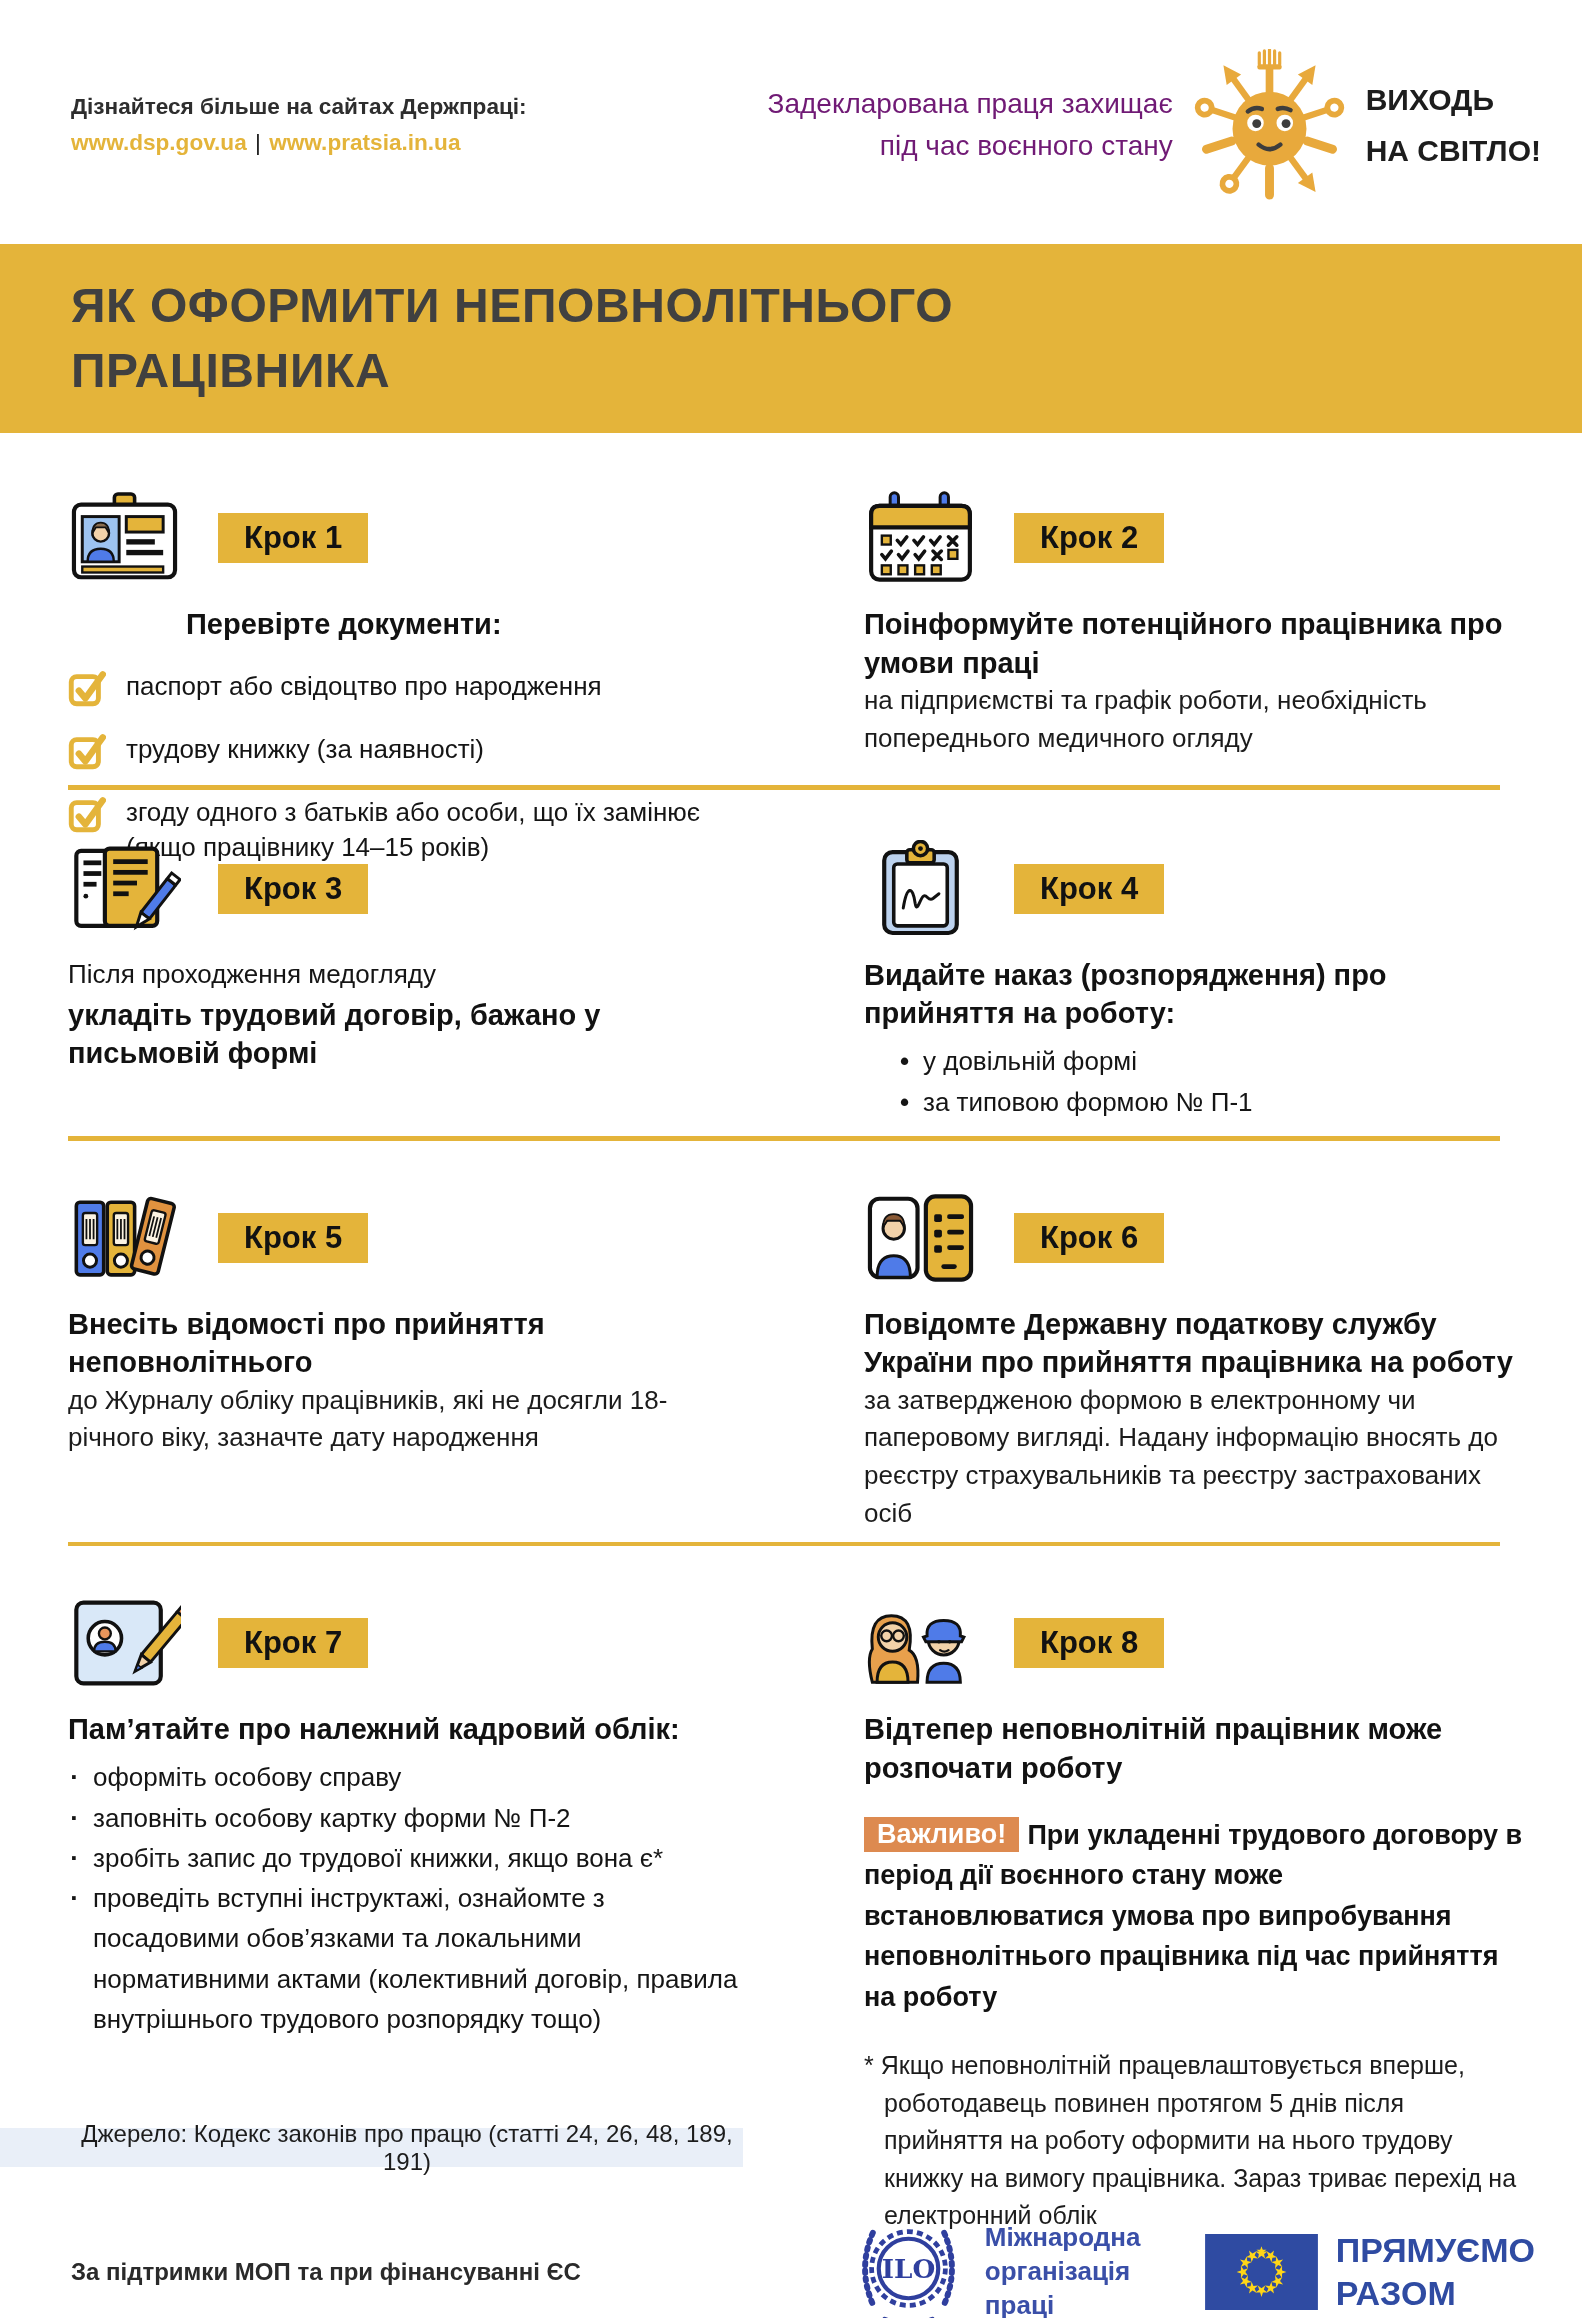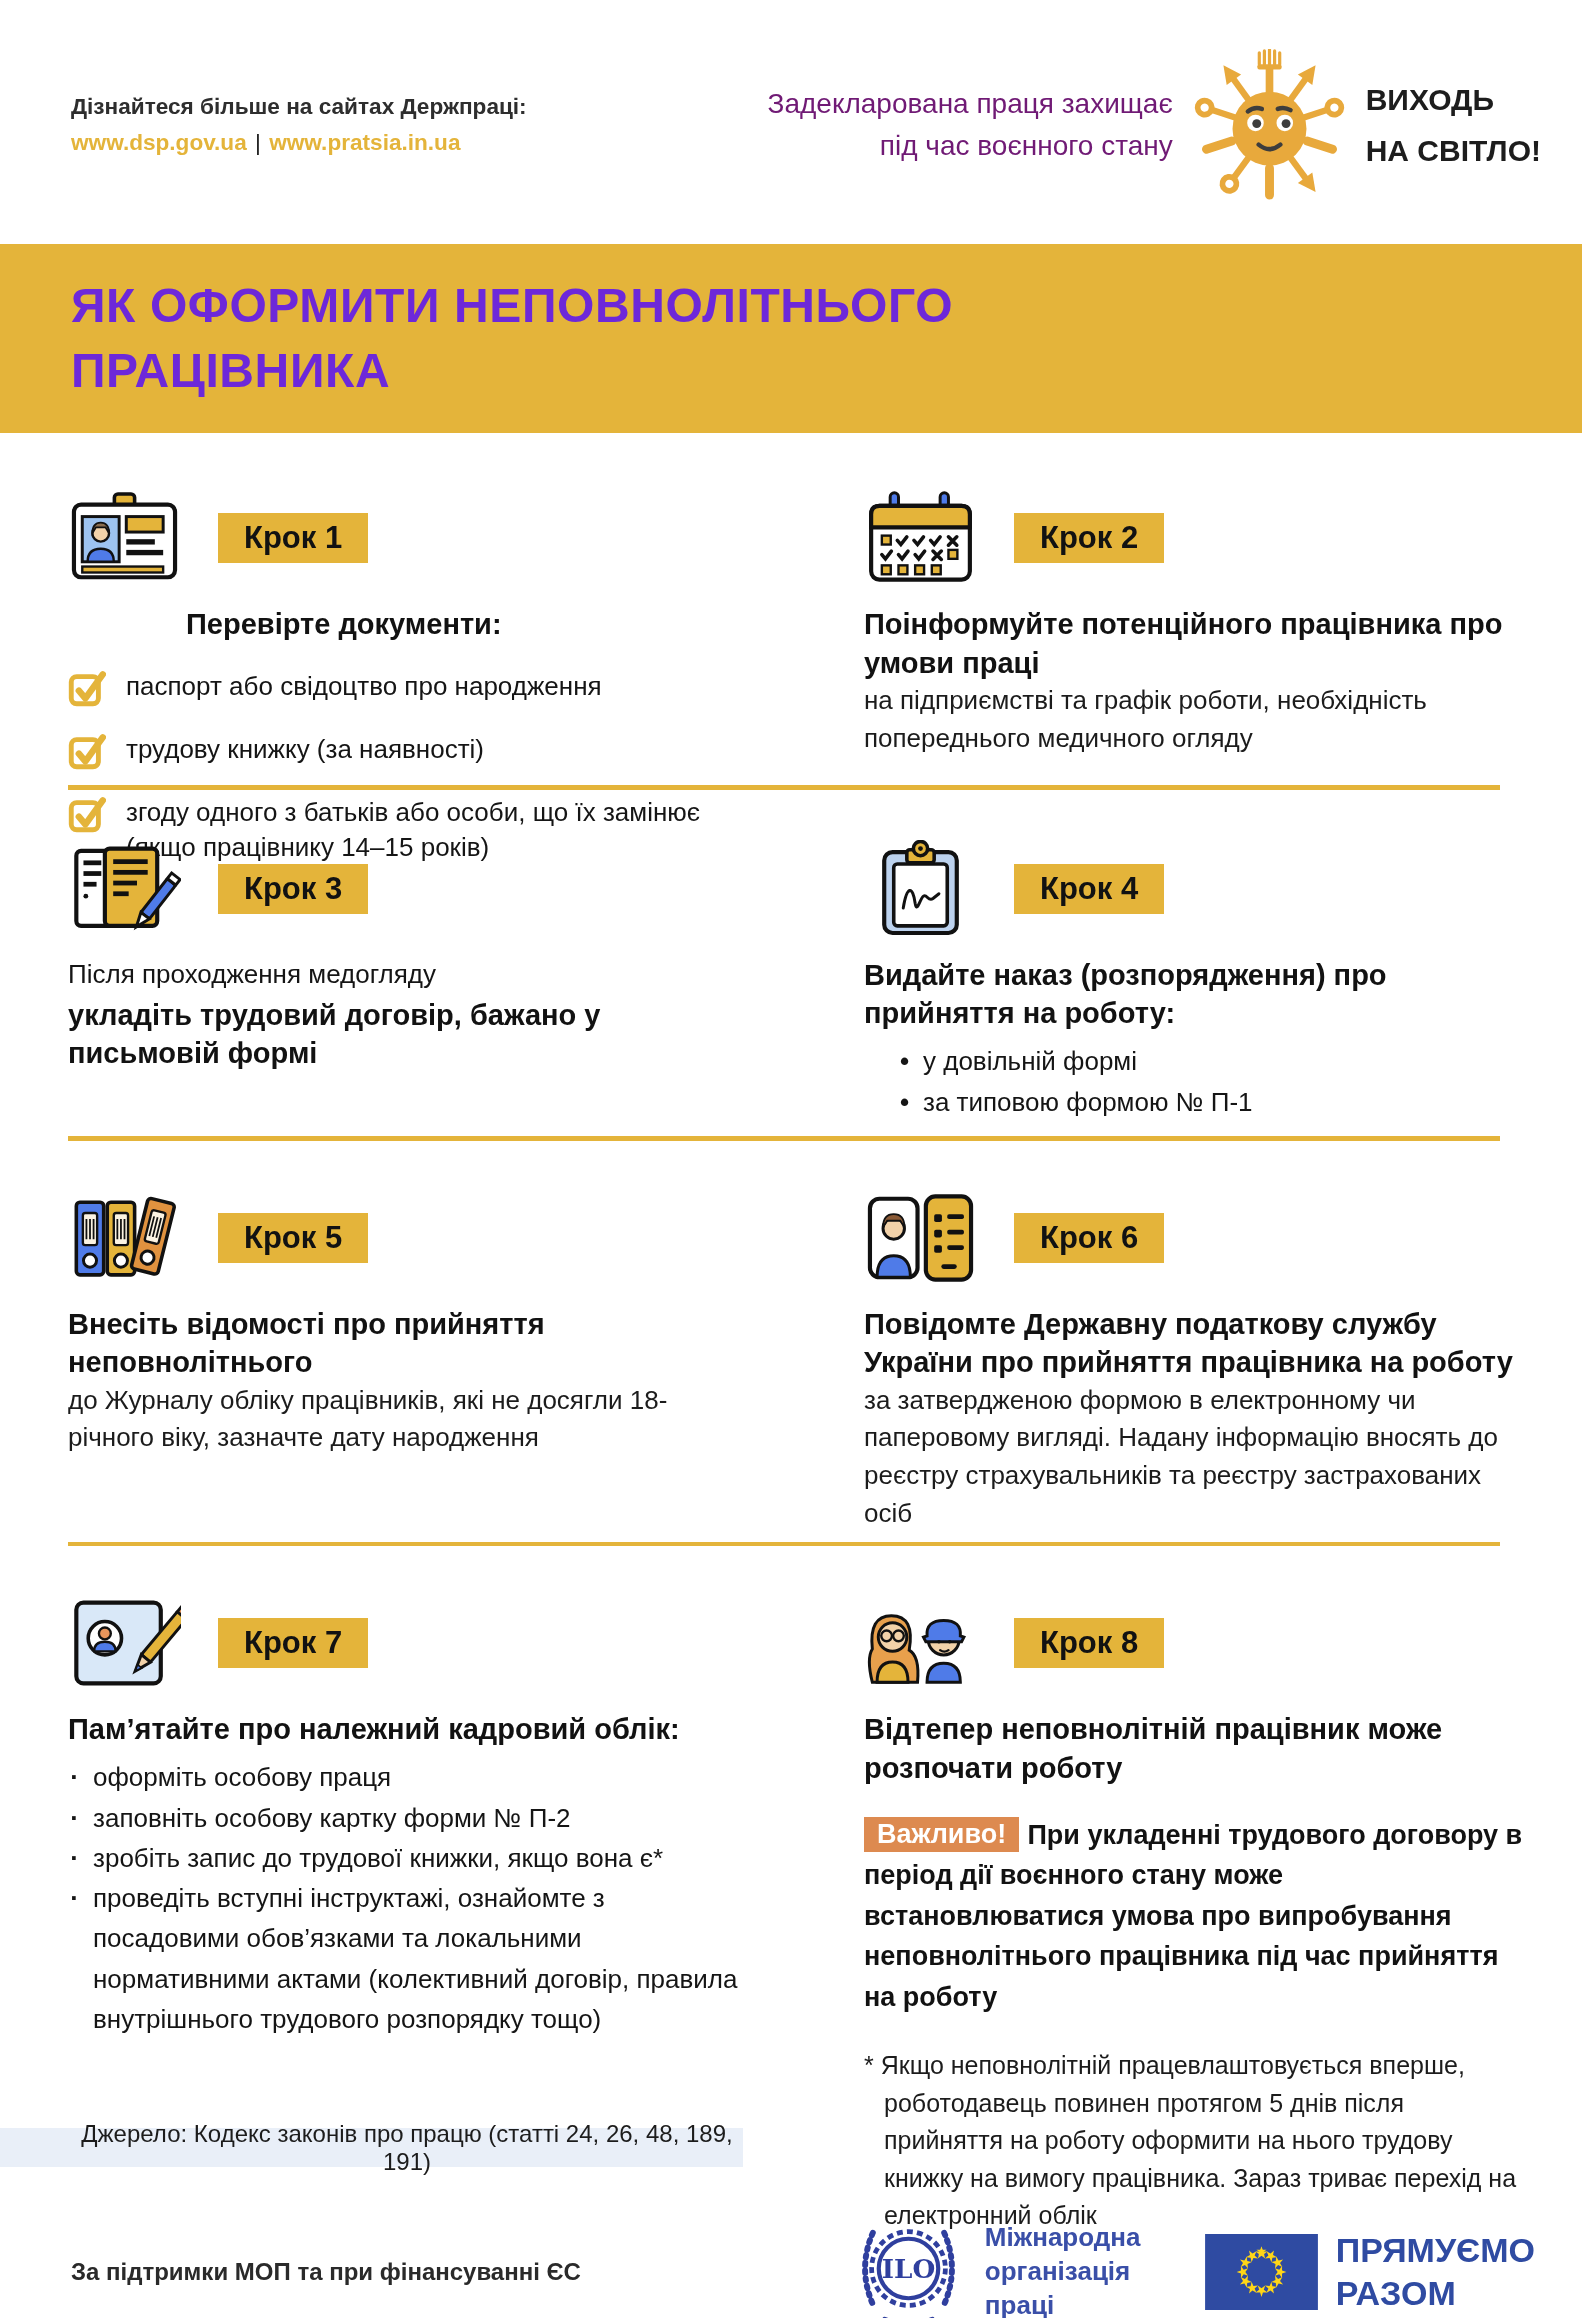--- a/index.html
+++ b/index.html
@@ -14,21 +14,21 @@
   .hdr-left .line1 { font-size: 22.6px; font-weight: 700; color: #2e2e2e; }
   .hdr-left .urls  { font-size: 22.6px; font-weight: 700; color: #E4B43A; margin-top: 9.5px; }
   .hdr-left .urls .pipe { color: #222; padding: 0 8.3px; font-weight: 400; }
   .hdr-right { display: flex; align-items: center; gap: 20px; }
   .slogan { text-align: right; font-size: 28px; font-weight: 400; line-height: 1.5; color:#701a75; }
   .sun-wrap { width: 153px; height: 153px; flex: none; }
   .cta { font-size: 30px; font-weight: 800; line-height: 1.7; color: #1d1d1d; white-space: nowrap; }
   
   .banner { height: 189px; background: #E4B43A; padding: 0 71px;
             display: flex; flex-direction: column; justify-content: center; }
-  .banner .t { font-size: 48px; font-weight: 800; line-height: 1.35; letter-spacing: 0.6px; color:#6d28d9; }
+  .banner .t { font-size: 48px; font-weight: 800; line-height: 1.35; letter-spacing: 0.6px; color:#404040; }
   
   .row { display: grid; grid-template-columns: 683px 1fr; column-gap: 113px;
          padding: 0 53px 0 68px; }
   .row1 { padding-top: 56px; height: 352px; }
   .row2 { padding-top: 50px; height: 346px; }
   .row3 { padding-top: 48px; height: 401px; }
   .row4 { padding-top: 48px; height: 582px; }
   .sep { height: 4.8px; background: #E4B43A; margin: 0 83px 0 68px; }
   .step-head { display: flex; align-items: center; gap: 37px; margin-bottom: 18px; }
   .icon { width: 113px; height: 98px; flex: none; }
@@ -331,21 +331,21 @@
               <rect x="142" y="6" width="20" height="12" fill="#E8955B" stroke="#111" stroke-width="5"></rect>
             </g>
           </svg>
         </div>
         <div class="badge">Крок 7</div>
       </div>
       <div class="h">Пам’ятайте про належний кадровий облік:</div>
       <div class="dots">
         <div class="dot-item">
             <span class="dot">·</span>
-            <span>оформіть особову праця</span>
+            <span>оформіть особову справу</span>
           </div>
         <div class="dot-item">
             <span class="dot">·</span>
             <span>заповніть особову картку форми № П-2</span>
           </div>
         <div class="dot-item">
             <span class="dot">·</span>
             <span>зробіть запис до трудової книжки, якщо вона є*</span>
           </div>
         <div class="dot-item">

